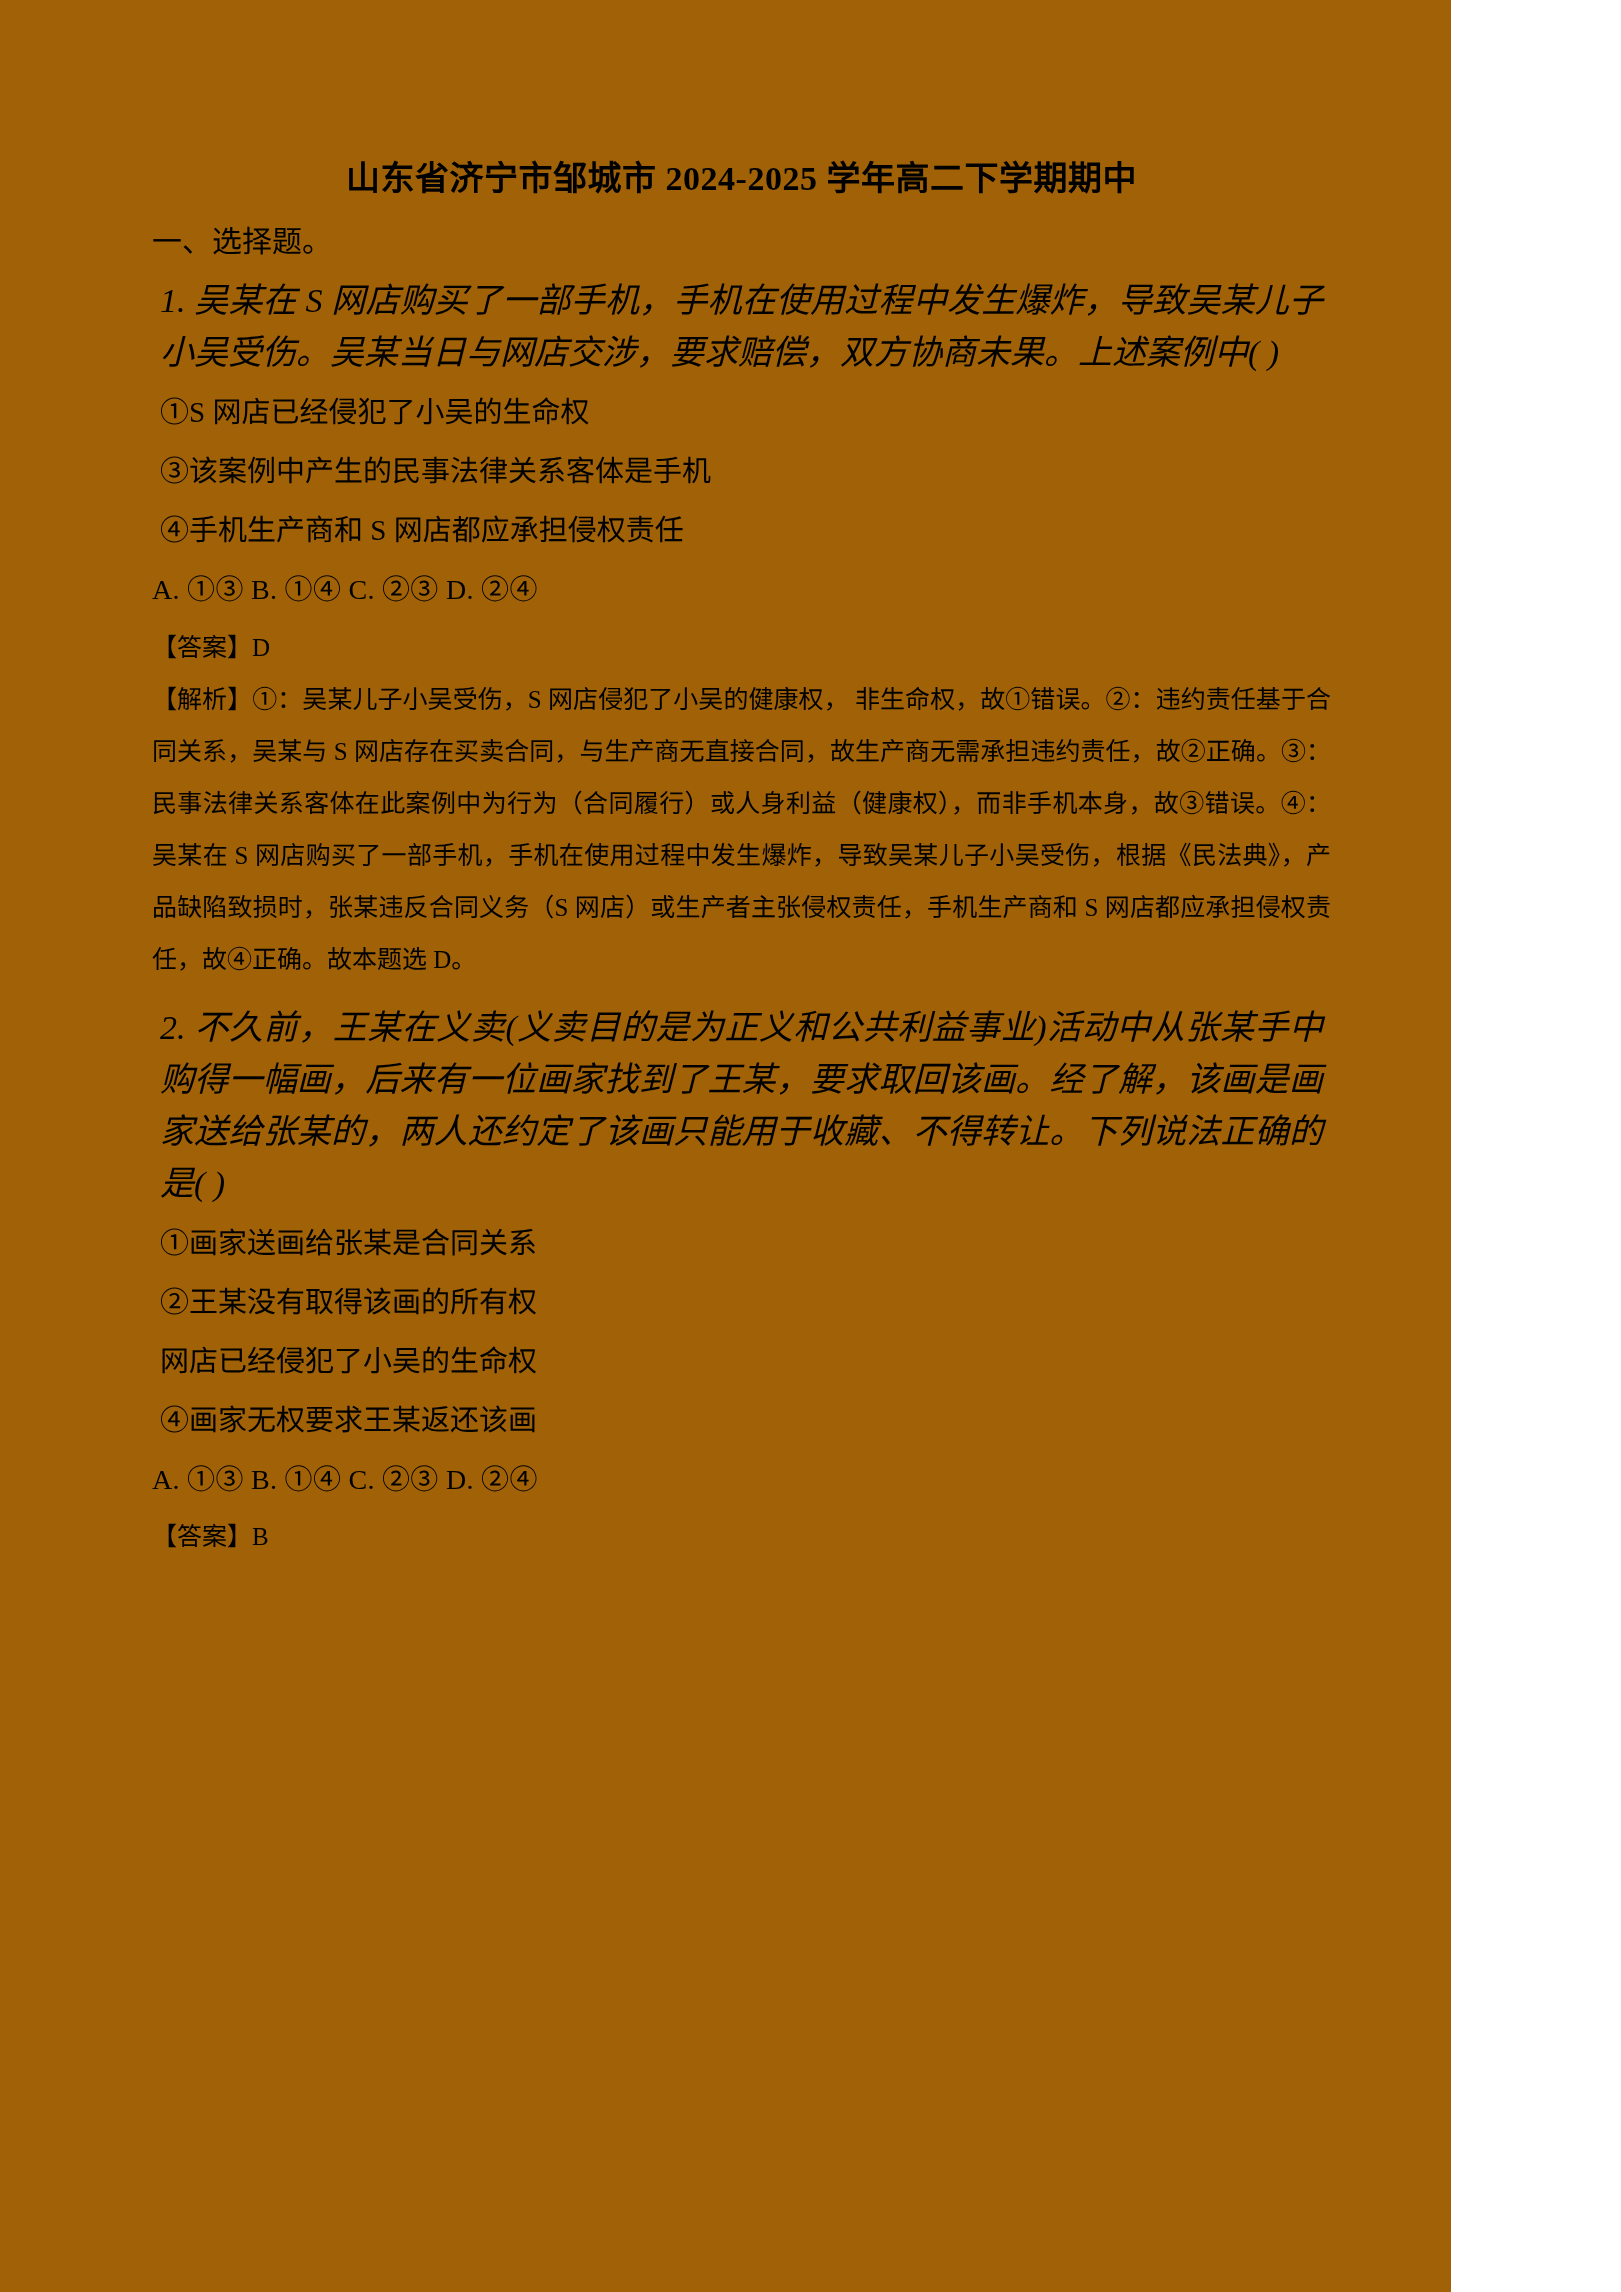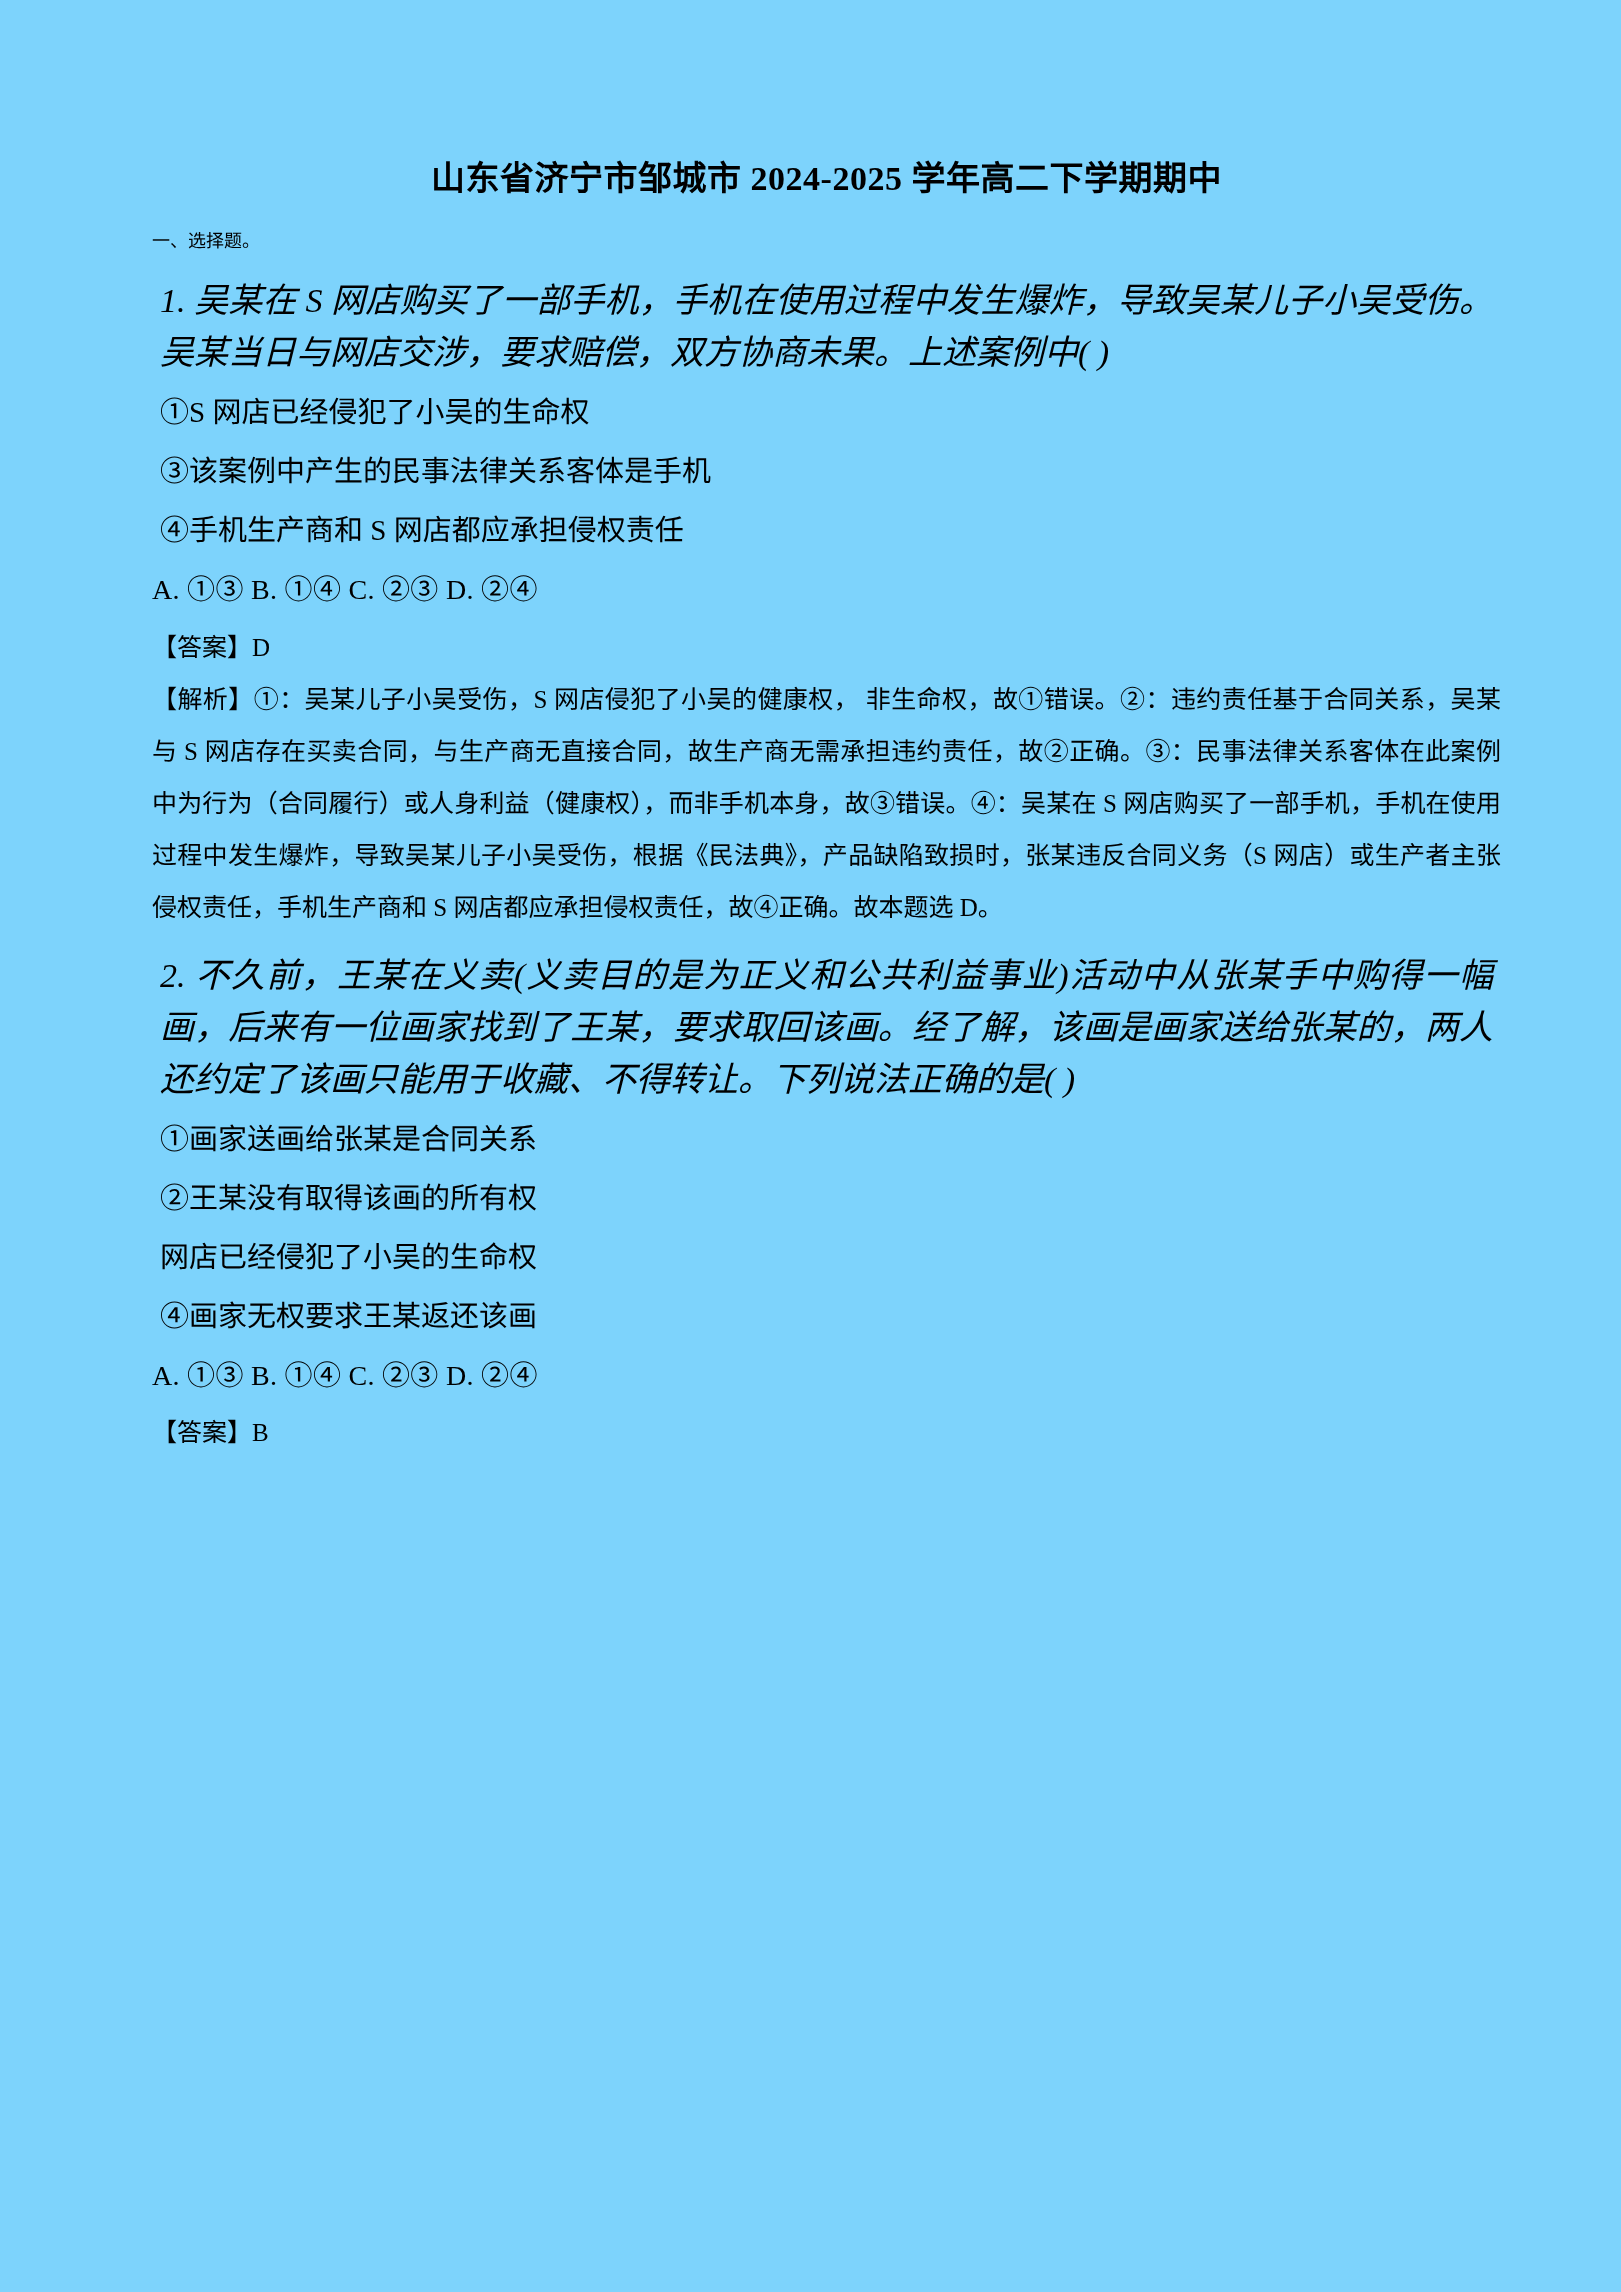--- a/index.html
+++ b/index.html
@@ -10,40 +10,40 @@
   }
   body {
     width: 1621px;
     height: 2293px;
     font-family: "Liberation Serif", "DejaVu Serif", serif;
     color: #000000;
     -webkit-font-smoothing: antialiased;
   }
   .page {
     position: relative;
-    width: 1621px;
+    width: 1451px;
     height: 2293px;
-    background: #7dd3fc;
+    background: #a16207;
     box-sizing: border-box;
     padding: 147px 120px 118px 152px;
   }
   .doc-title {
     text-align: center;
     font-weight: bold;
     font-size: 34px;
     line-height: 63px;
     letter-spacing: 0.5px;
     margin: 0 0 5.9px 0;
     padding: 0 9.8px;
   }
   .doc-title .t-line {
     display: block;
   }
   .section-heading {
-    font-size: 18px;
+    font-size: 30px;
     line-height: 51px;
     margin: 5.9px 0 0 0;
   }
   .q-block {
     margin: 0;
   }
   .q-stem {
     font-size: 34px;
     line-height: 52px;
     text-align: justify;

